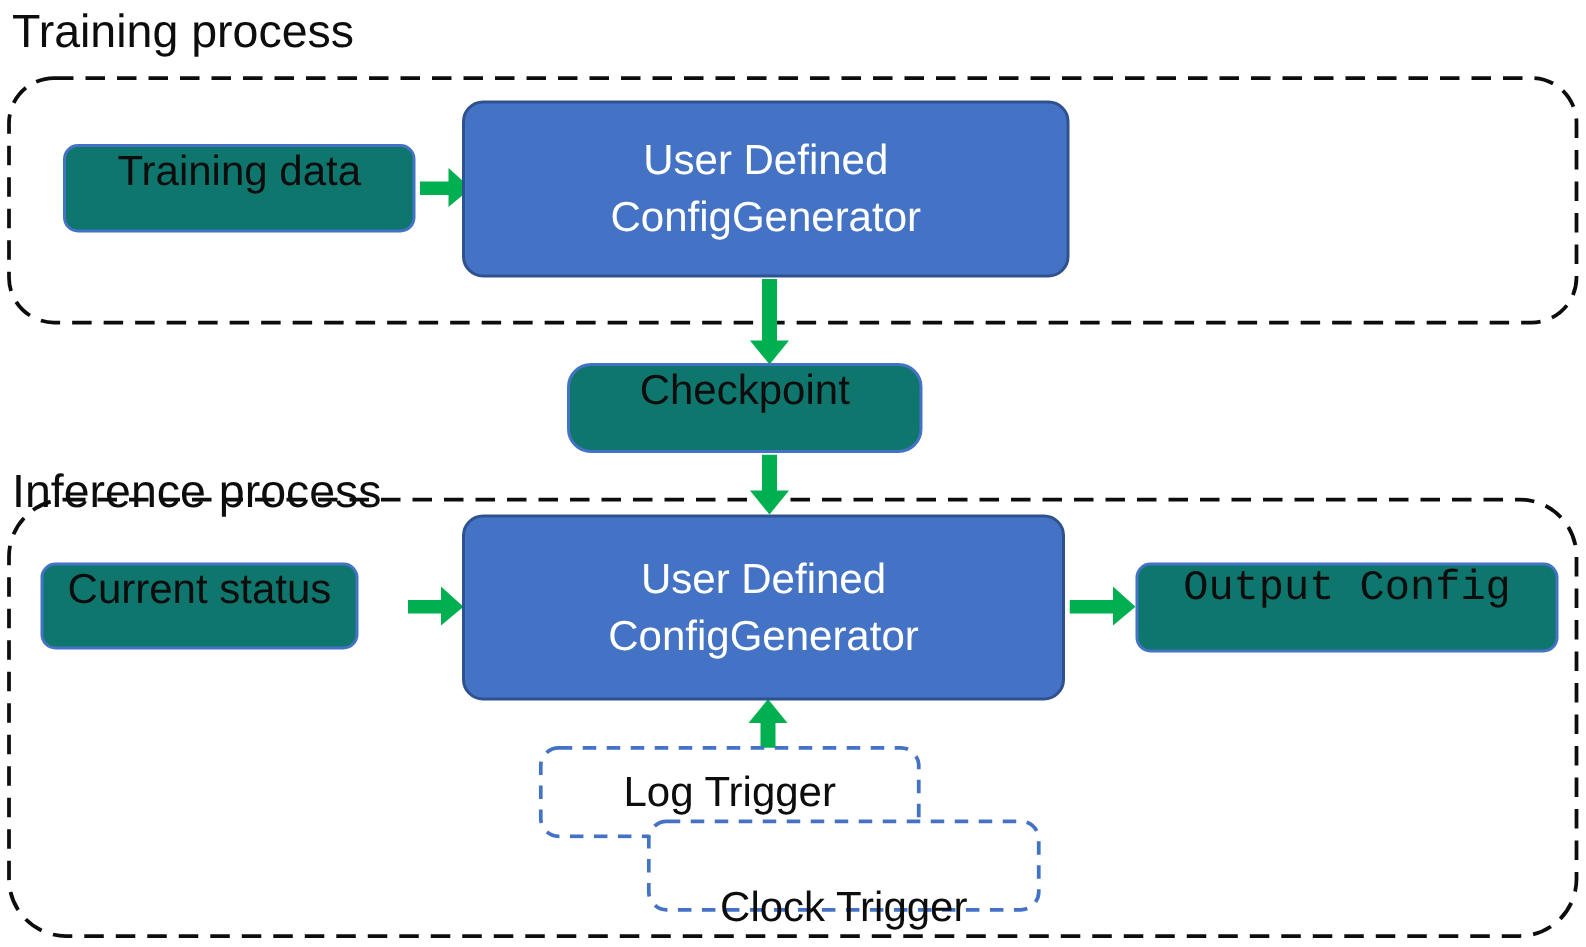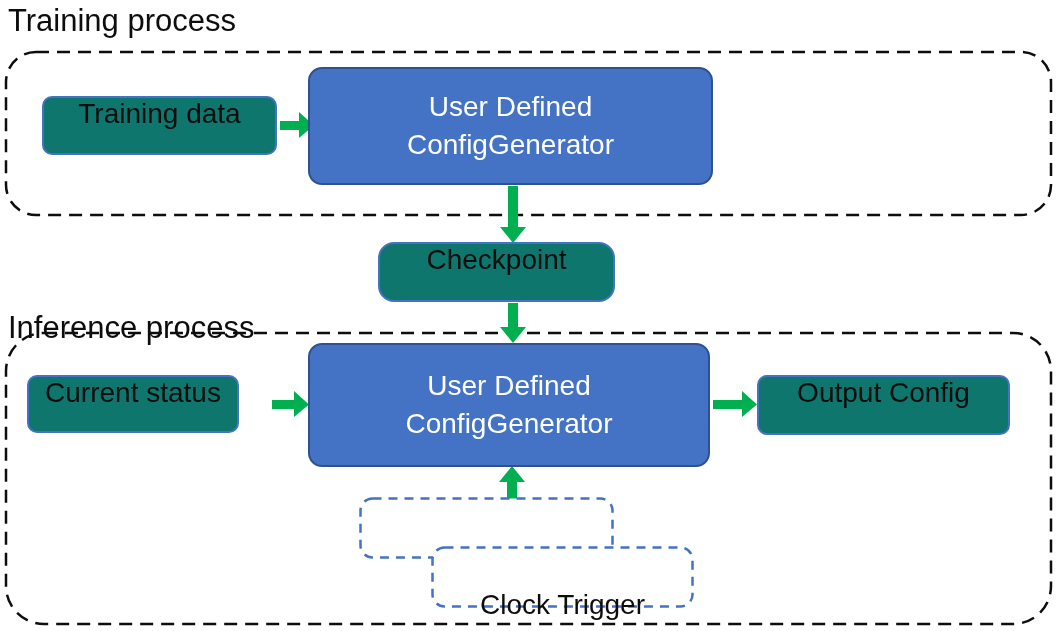--- a/index.html
+++ b/index.html
@@ -117,33 +117,34 @@
     <span>ConfigGenerator</span>
   </div>
 
   <div class="arrow" style="left:713px; top:390px;">
     <svg width="44" height="28" viewBox="0 0 44 28">
       <rect x="0" y="10" width="30" height="9" fill="currentColor"></rect>
       <polygon points="29,1 44,14.5 29,27" fill="currentColor"></polygon>
     </svg>
   </div>
 
-  <div class="abs io-box" style="left:757px; top:375px; width:253px; height:60px;">
+  <div class="abs io-box" style="left:757px; top:375px; width:282px; height:60px;font-family:Liberation Mono, monospace;">
     <span>Output Config</span>
   </div>
 
   <div class="arrow" style="left:499px; top:466px;">
     <svg width="26" height="33" viewBox="0 0 26 33">
       <polygon points="13,0 26,16 0,16" fill="currentColor"></polygon>
       <rect x="8" y="15" width="10" height="18" fill="currentColor"></rect>
     </svg>
   </div>
 
   <svg class="trigger-svg" style="left:359px; top:497px;" width="255" height="62">
     <rect x="1.5" y="1.5" width="252" height="59" rx="12" ry="12" fill="#ffffff" style="stroke:var(--outline-blue,#4472C4)" stroke-width="2.5" stroke-dasharray="9 7"></rect>
   </svg>
+  <div class="trigger-label" style="left:359px; top:497px; width:255px; height:62px;">Log Trigger</div>
 
   <svg class="trigger-svg" style="left:431px; top:546px; z-index:6;" width="263" height="62">
     <rect x="1.5" y="1.5" width="260" height="59" rx="12" ry="12" fill="#ffffff" style="stroke:var(--outline-blue,#4472C4)" stroke-width="2.5" stroke-dasharray="9 7"></rect>
   </svg>
   <div class="trigger-label" style="left:431px; top:574px; width:263px; height:62px; z-index:7;">Clock Trigger</div>
 
 </div>
 
 </body></html>

